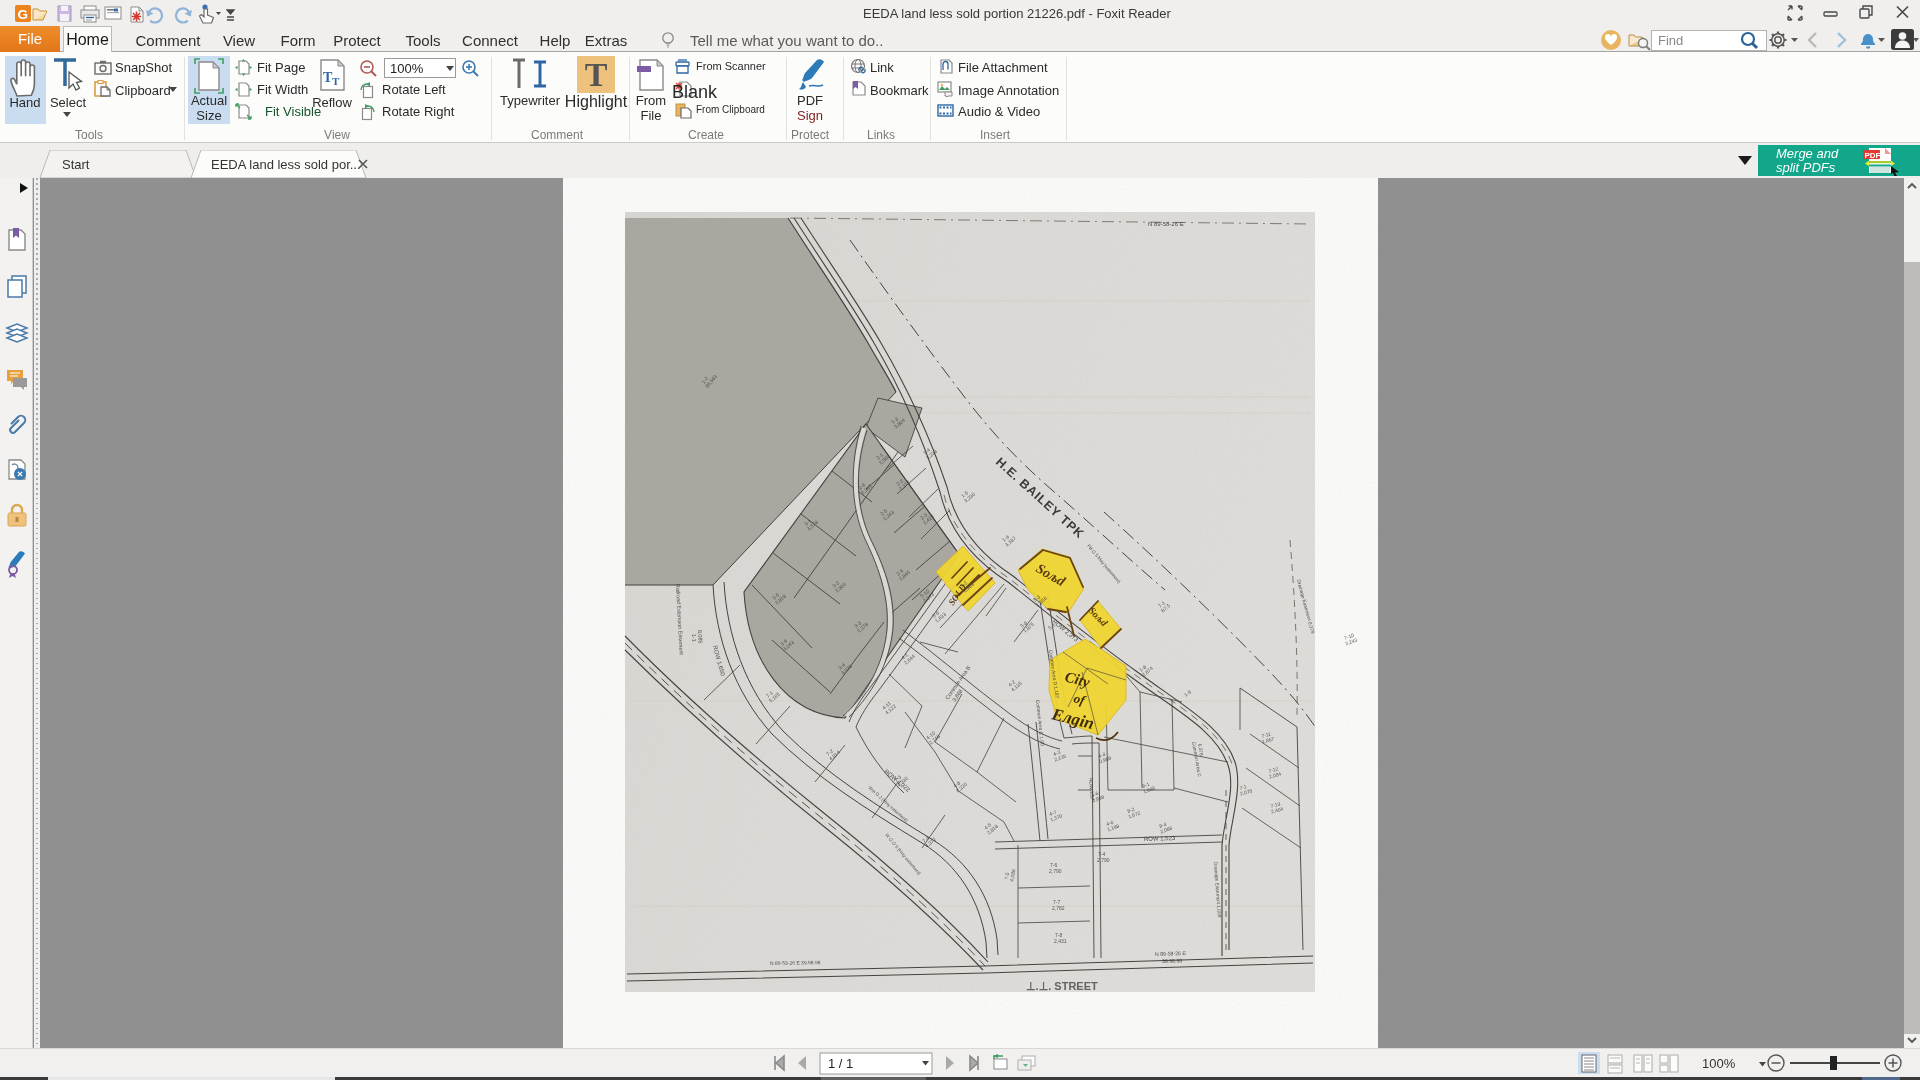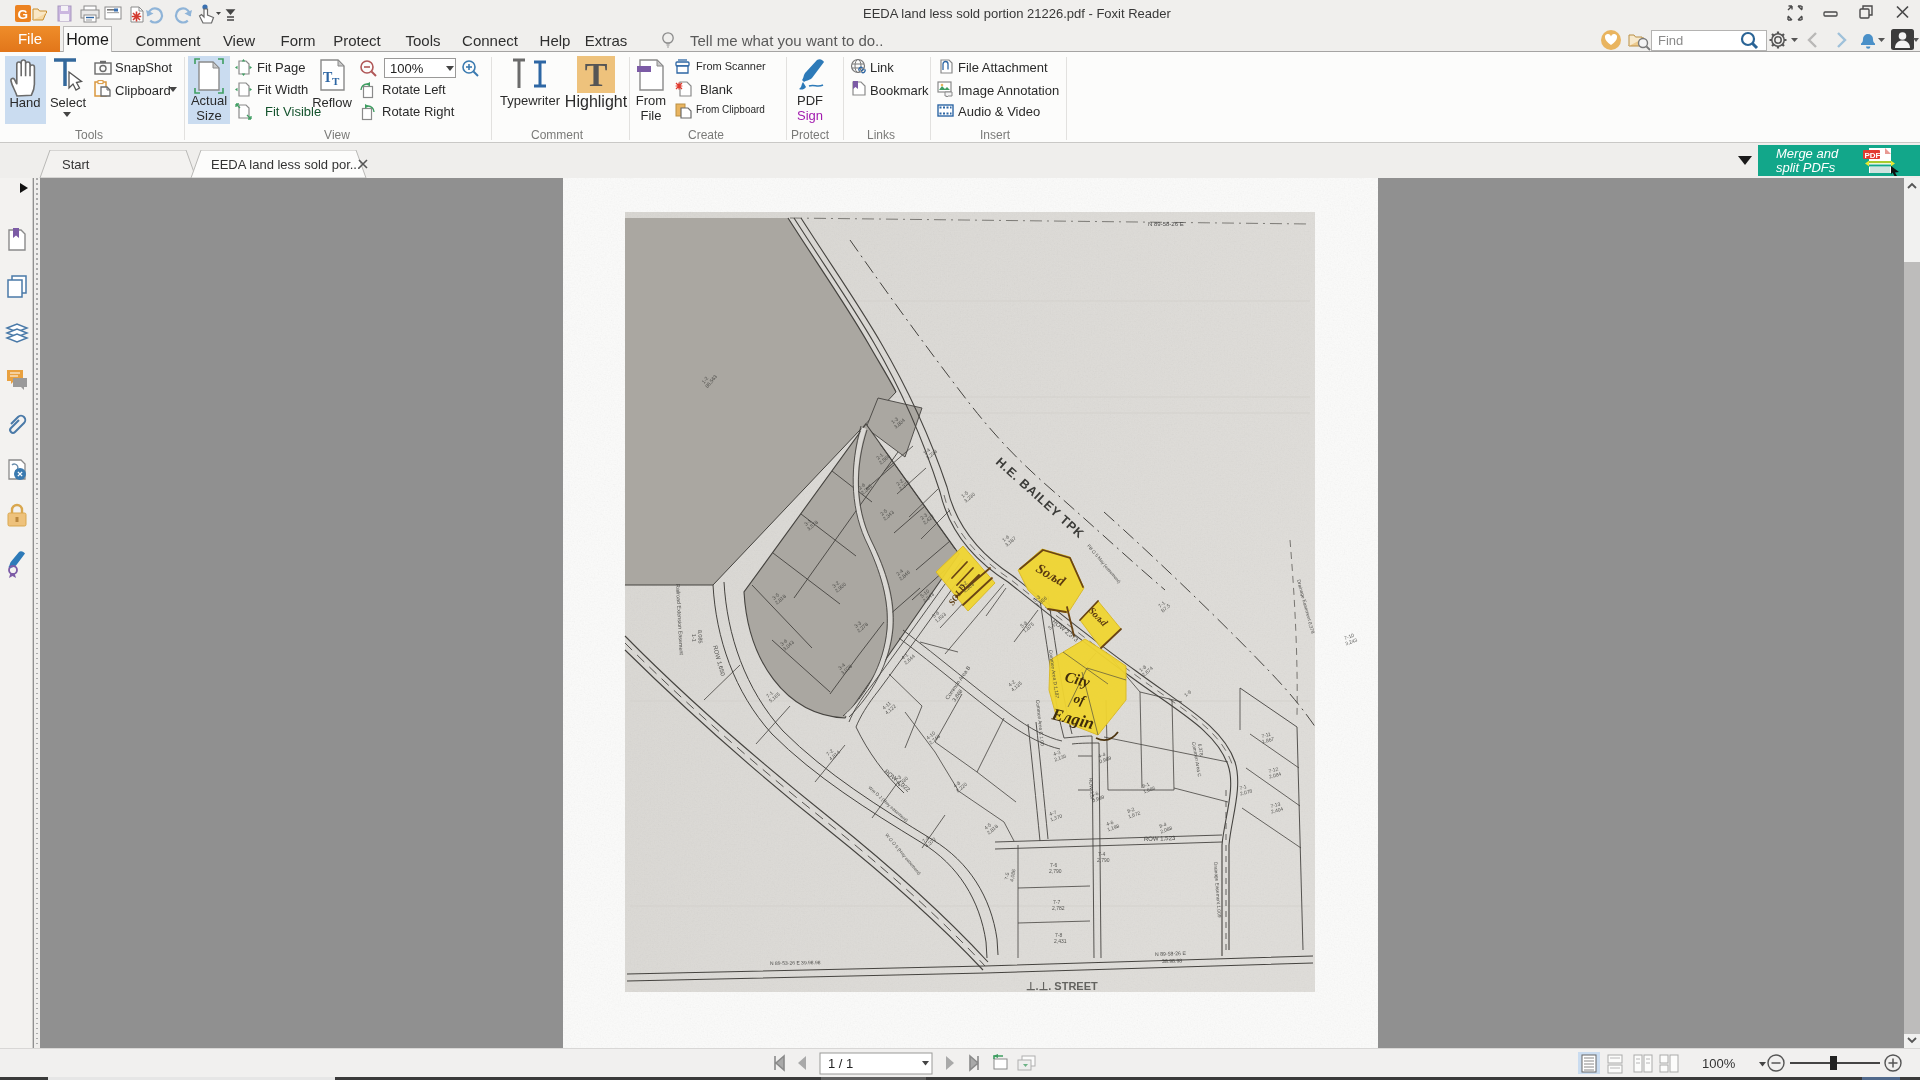--- a/index.html
+++ b/index.html
@@ -232,33 +232,33 @@
 <path d="M2 8 l11 0 0 7 -11 0z" fill="#fff" stroke="#2d66a4" stroke-width="1.3"></path>
 <path d="M3 2 l9 0" stroke="#2d66a4" stroke-width="1.3"></path>
 </svg>
 <div class="txt" style="left:696px;top:60px;font-size:11px;color:#2a2a2a">From Scanner</div>
 <svg class="abs" style="left:675px;top:80px" width="17" height="17" viewBox="0 0 17 17">
 <path d="M5 2 l7 0 4 4 0 10 -11 0z" fill="#fff" stroke="#8a8a8a" stroke-width="1.2"></path>
 <g stroke="#e23a2e" stroke-width="1.2">
         <path d="M1 3 l6 6 M7 3 l-6 6 M0.6 6 l6.8 0 M4 2.6 l0 6.8"></path>
       </g>
 </svg>
-<div class="txt" style="left:700px;top:82px;font-size:13px;color:#2a2a2a">Blank</div>
+<div class="txt" style="left:672px;top:82px;font-size:18px;color:#2a2a2a">Blank</div>
 <svg class="abs" style="left:675px;top:102px" width="17" height="17" viewBox="0 0 17 17">
 <rect x="1" y="2" width="9" height="12" fill="#e9b45f" stroke="#b98f44"></rect>
 <path d="M6 6 l7 0 3 3 0 7 -10 0z" fill="#fff" stroke="#6b6b6b" stroke-width="1.2"></path>
 </svg>
 <div class="txt" style="left:696px;top:104px;font-size:10px;color:#2a2a2a">From Clipboard</div>
 <svg class="abs" style="left:795px;top:58px" width="32" height="34" viewBox="0 0 32 34">
 <path d="M22 2 c3-2 6 0 7 2 l-12 16 c-3 3-6 2-8 4 l-2-2 c2-2 1-5 4-8z" fill="#2d7ab8"></path>
 <path d="M8 24 c-2 3-1 5-4 7 2 1 5 1 7-2z" fill="#2d7ab8"></path>
 <path d="M14 28 c6-2 8 2 14-1" fill="none" stroke="#2d7ab8" stroke-width="1.6"></path>
 </svg>
 <div class="txt" style="left:810px;top:93px;transform:translateX(-50%);font-size:13px;color:#2a2a2a">PDF</div>
-<div class="txt" style="left:810px;top:108px;transform:translateX(-50%);font-size:13px;color:#a21caf">Sign</div>
+<div class="txt" style="left:810px;top:108px;transform:translateX(-50%);font-size:13px;color:#7f1d1d">Sign</div>
 <svg class="abs" style="left:850px;top:58px" width="17" height="17" viewBox="0 0 17 17">
 <circle cx="8" cy="8" r="6.5" fill="none" stroke="#777" stroke-width="1.2"></circle>
 <ellipse cx="8" cy="8" rx="3" ry="6.5" fill="none" stroke="#777" stroke-width="1"></ellipse>
 <path d="M2 6 l12 0 M2 10 l12 0" stroke="#777" stroke-width="1"></path>
 <path d="M7 11 a2.5 2.5 0 0 1 3.5-3.5 M13 9 a2.5 2.5 0 0 1-3.5 3.5 M9 11 l2.5-2.5" stroke="#2d66a4" stroke-width="1.5" fill="none" transform="translate(3,3) scale(0.9)"></path>
 </svg>
 <div class="txt" style="left:870px;top:60px;font-size:13px;color:#2a2a2a">Link</div>
 <svg class="abs" style="left:850px;top:80px" width="17" height="17" viewBox="0 0 17 17">
 <path d="M3 2 l8 0 4 4 0 9 -12 0z" fill="#fff" stroke="#8a8a8a" stroke-width="1.2"></path>
 <path d="M3 1 l5 0 0 8 -2.5-2 -2.5 2z" fill="#7c5ba6"></path>

